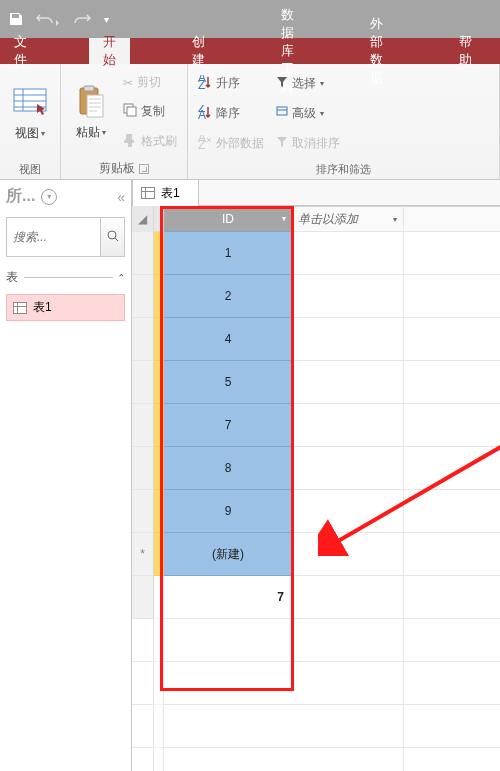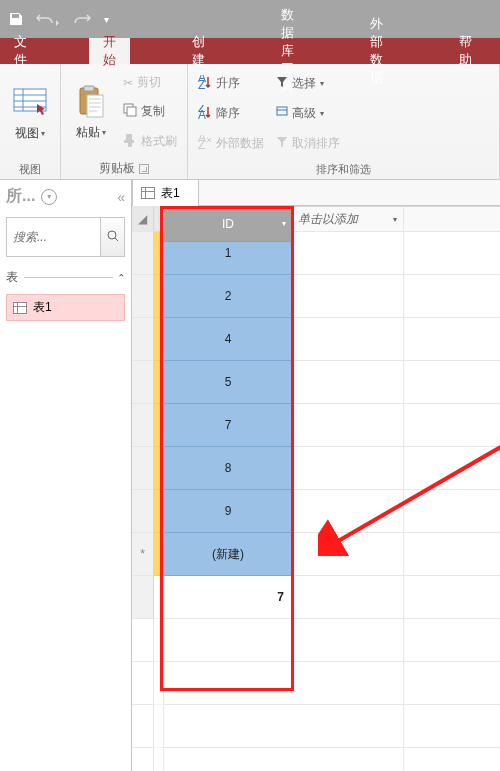--- a/index.html
+++ b/index.html
@@ -57,21 +57,21 @@
   .sheet { flex:1; position:relative; background:#fff; overflow:hidden;}
   .grid-row { display:flex; height:43px; }
   .row-head { width:22px; background:#f1f1f1; border-right:1px solid #d6d6d6; border-bottom:1px solid #e6e6e6; display:flex; align-items:center; justify-content:center; color:#888;}
   .sel-gutter { width:10px; background:#ffd966; border-right:1px solid #e6c354; border-bottom:1px solid rgba(0,0,0,0.05);}
   .id-cell { width:128px; background:#9bc2e6; border-bottom:1px solid #7ba9d1; display:flex; align-items:center; justify-content:center; color:#222;}
   .add-cell { width:112px; border-bottom:1px solid #e6e6e6; border-right:1px solid #e6e6e6; }
   .extra-cell { flex:1; border-bottom:1px solid #e6e6e6; }
   
   .grid-header { height:26px; }
   .grid-header .row-head,.grid-header .sel-gutter{ height:26px;}
-  .grid-header .id-cell { background:#a6a6a6; color:#fff; position:relative; height:36px; justify-content:center;}
+  .grid-header .id-cell { background:#a6a6a6; color:#fff; position:relative; height:26px; justify-content:center;}
   .grid-header .id-cell .dd { position:absolute; right:6px; font-size:8px; color:#fff;}
   .grid-header .add-cell { height:26px; background:#f9f9f9; border-top:1px solid #d6d6d6; font-style:italic; color:#666; display:flex; align-items:center; padding:0 6px; justify-content:space-between;}
   .grid-header .add-cell .dd{font-size:8px; font-style:normal;}
   .grid-header .extra-cell{height:26px; background:#f9f9f9; border-top:1px solid #d6d6d6;}
   
   .count-row .id-cell { background:#fff; border-bottom:1px solid #e6e6e6; justify-content:flex-end; padding-right:8px; font-weight:bold;}
   .count-row .sel-gutter { background:#fff; border-right:1px solid #e6e6e6;}
   
   .empty-row .id-cell { background:#fff; border-bottom:1px solid #e6e6e6;}
   .empty-row .sel-gutter { background:#fff; border-right:1px solid #e6e6e6;}

